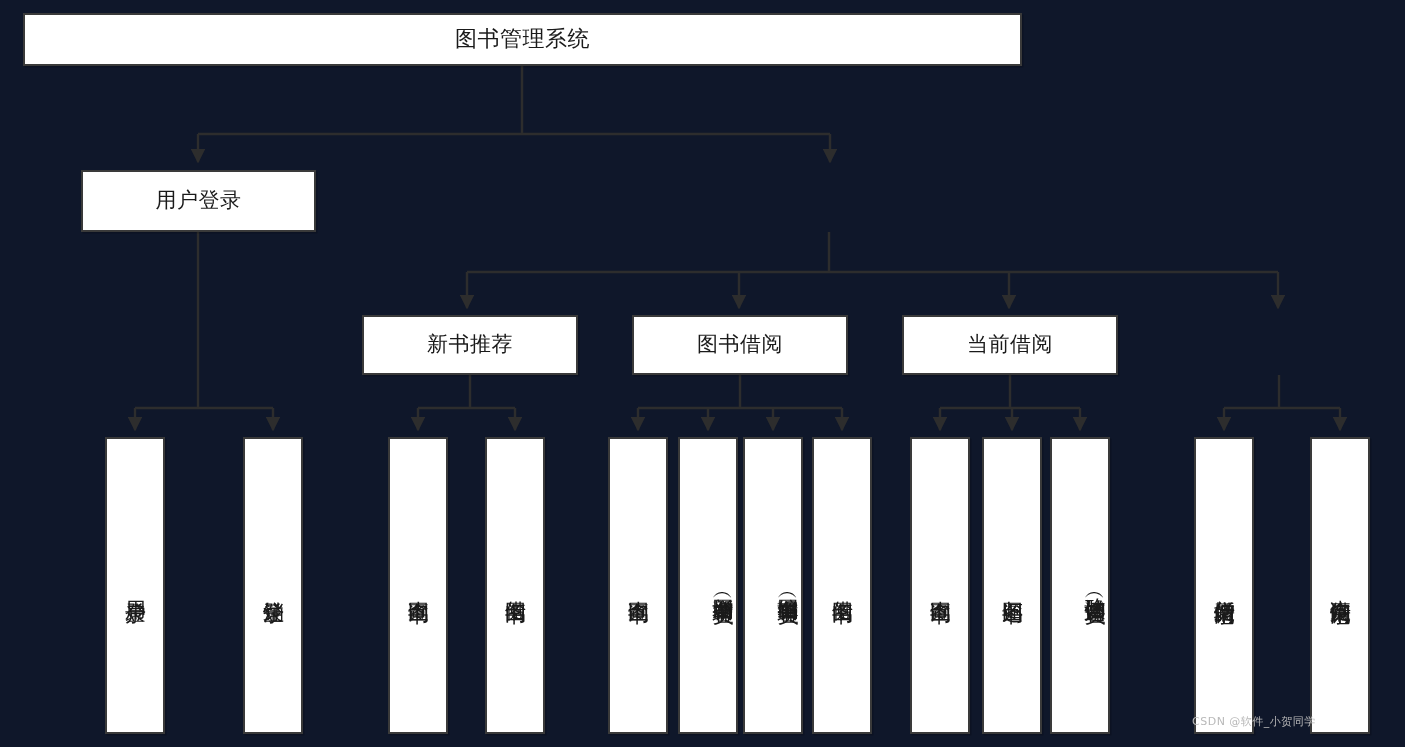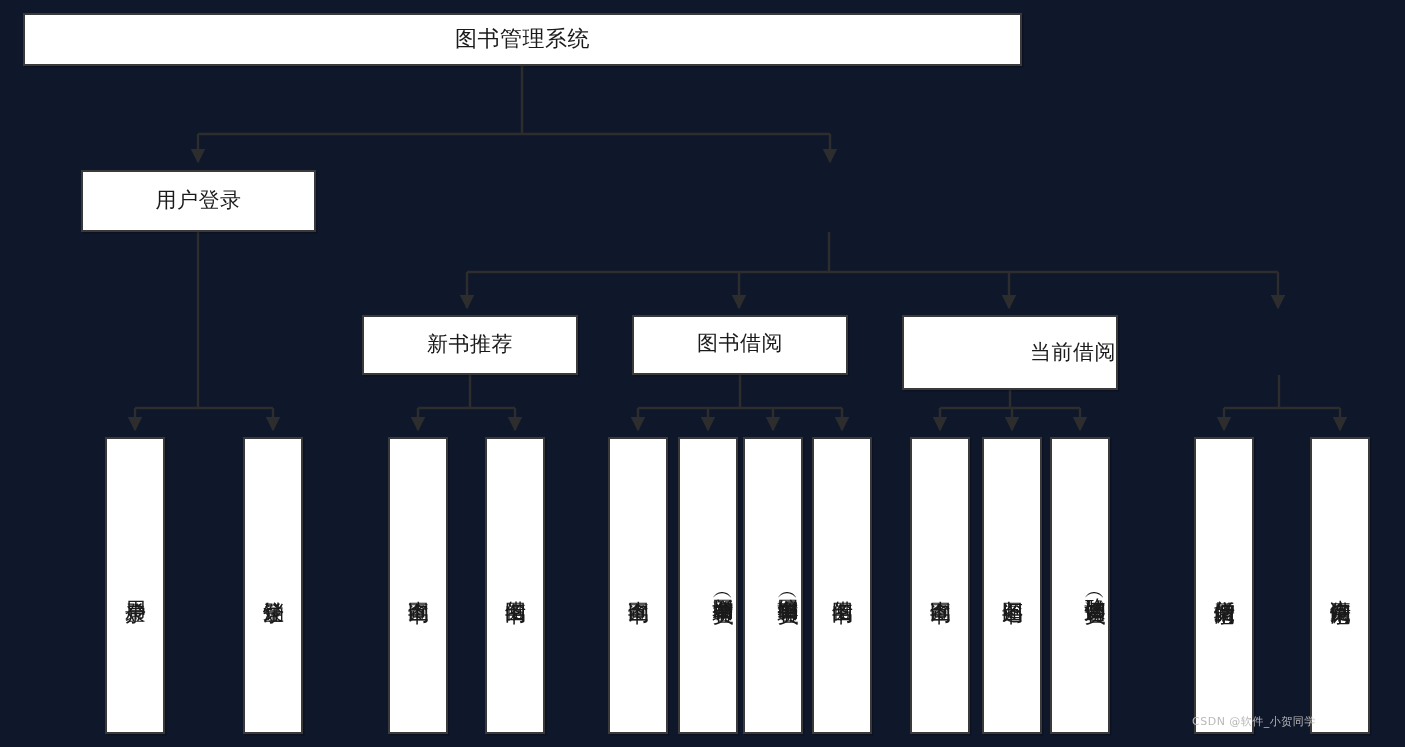--- a/index.html
+++ b/index.html
@@ -128,24 +128,24 @@
     <span>图书管理系统</span>
   </div>
 
   <div class="node horiz" style="left:81px; top:170px; width:235px; height:62px;">
     <span>用户登录</span>
   </div>
 
   <div class="node horiz" style="left:362px; top:315px; width:216px; height:60px;">
     <span>新书推荐</span>
   </div>
-  <div class="node horiz" style="left:632px; top:315px; width:216px; height:60px;font-family:Liberation Mono, monospace;">
+  <div class="node horiz" style="left:632px; top:315px; width:216px; height:60px;">
     <span>图书借阅</span>
   </div>
-  <div class="node horiz" style="left:902px; top:315px; width:216px; height:75px;justify-content:flex-end;">
+  <div class="node horiz" style="left:902px; top:315px; width:216px; height:60px;">
     <span>当前借阅</span>
   </div>
 
   <div class="node vert" style="left:105px; top:437px; width:60px; height:297px;">
     <span class="vtext">用户登录</span>
   </div>
   <div class="node vert" style="left:243px; top:437px; width:60px; height:297px;">
     <span class="vtext">注销登录</span>
   </div>
   <div class="node vert" style="left:388px; top:437px; width:60px; height:297px;">

